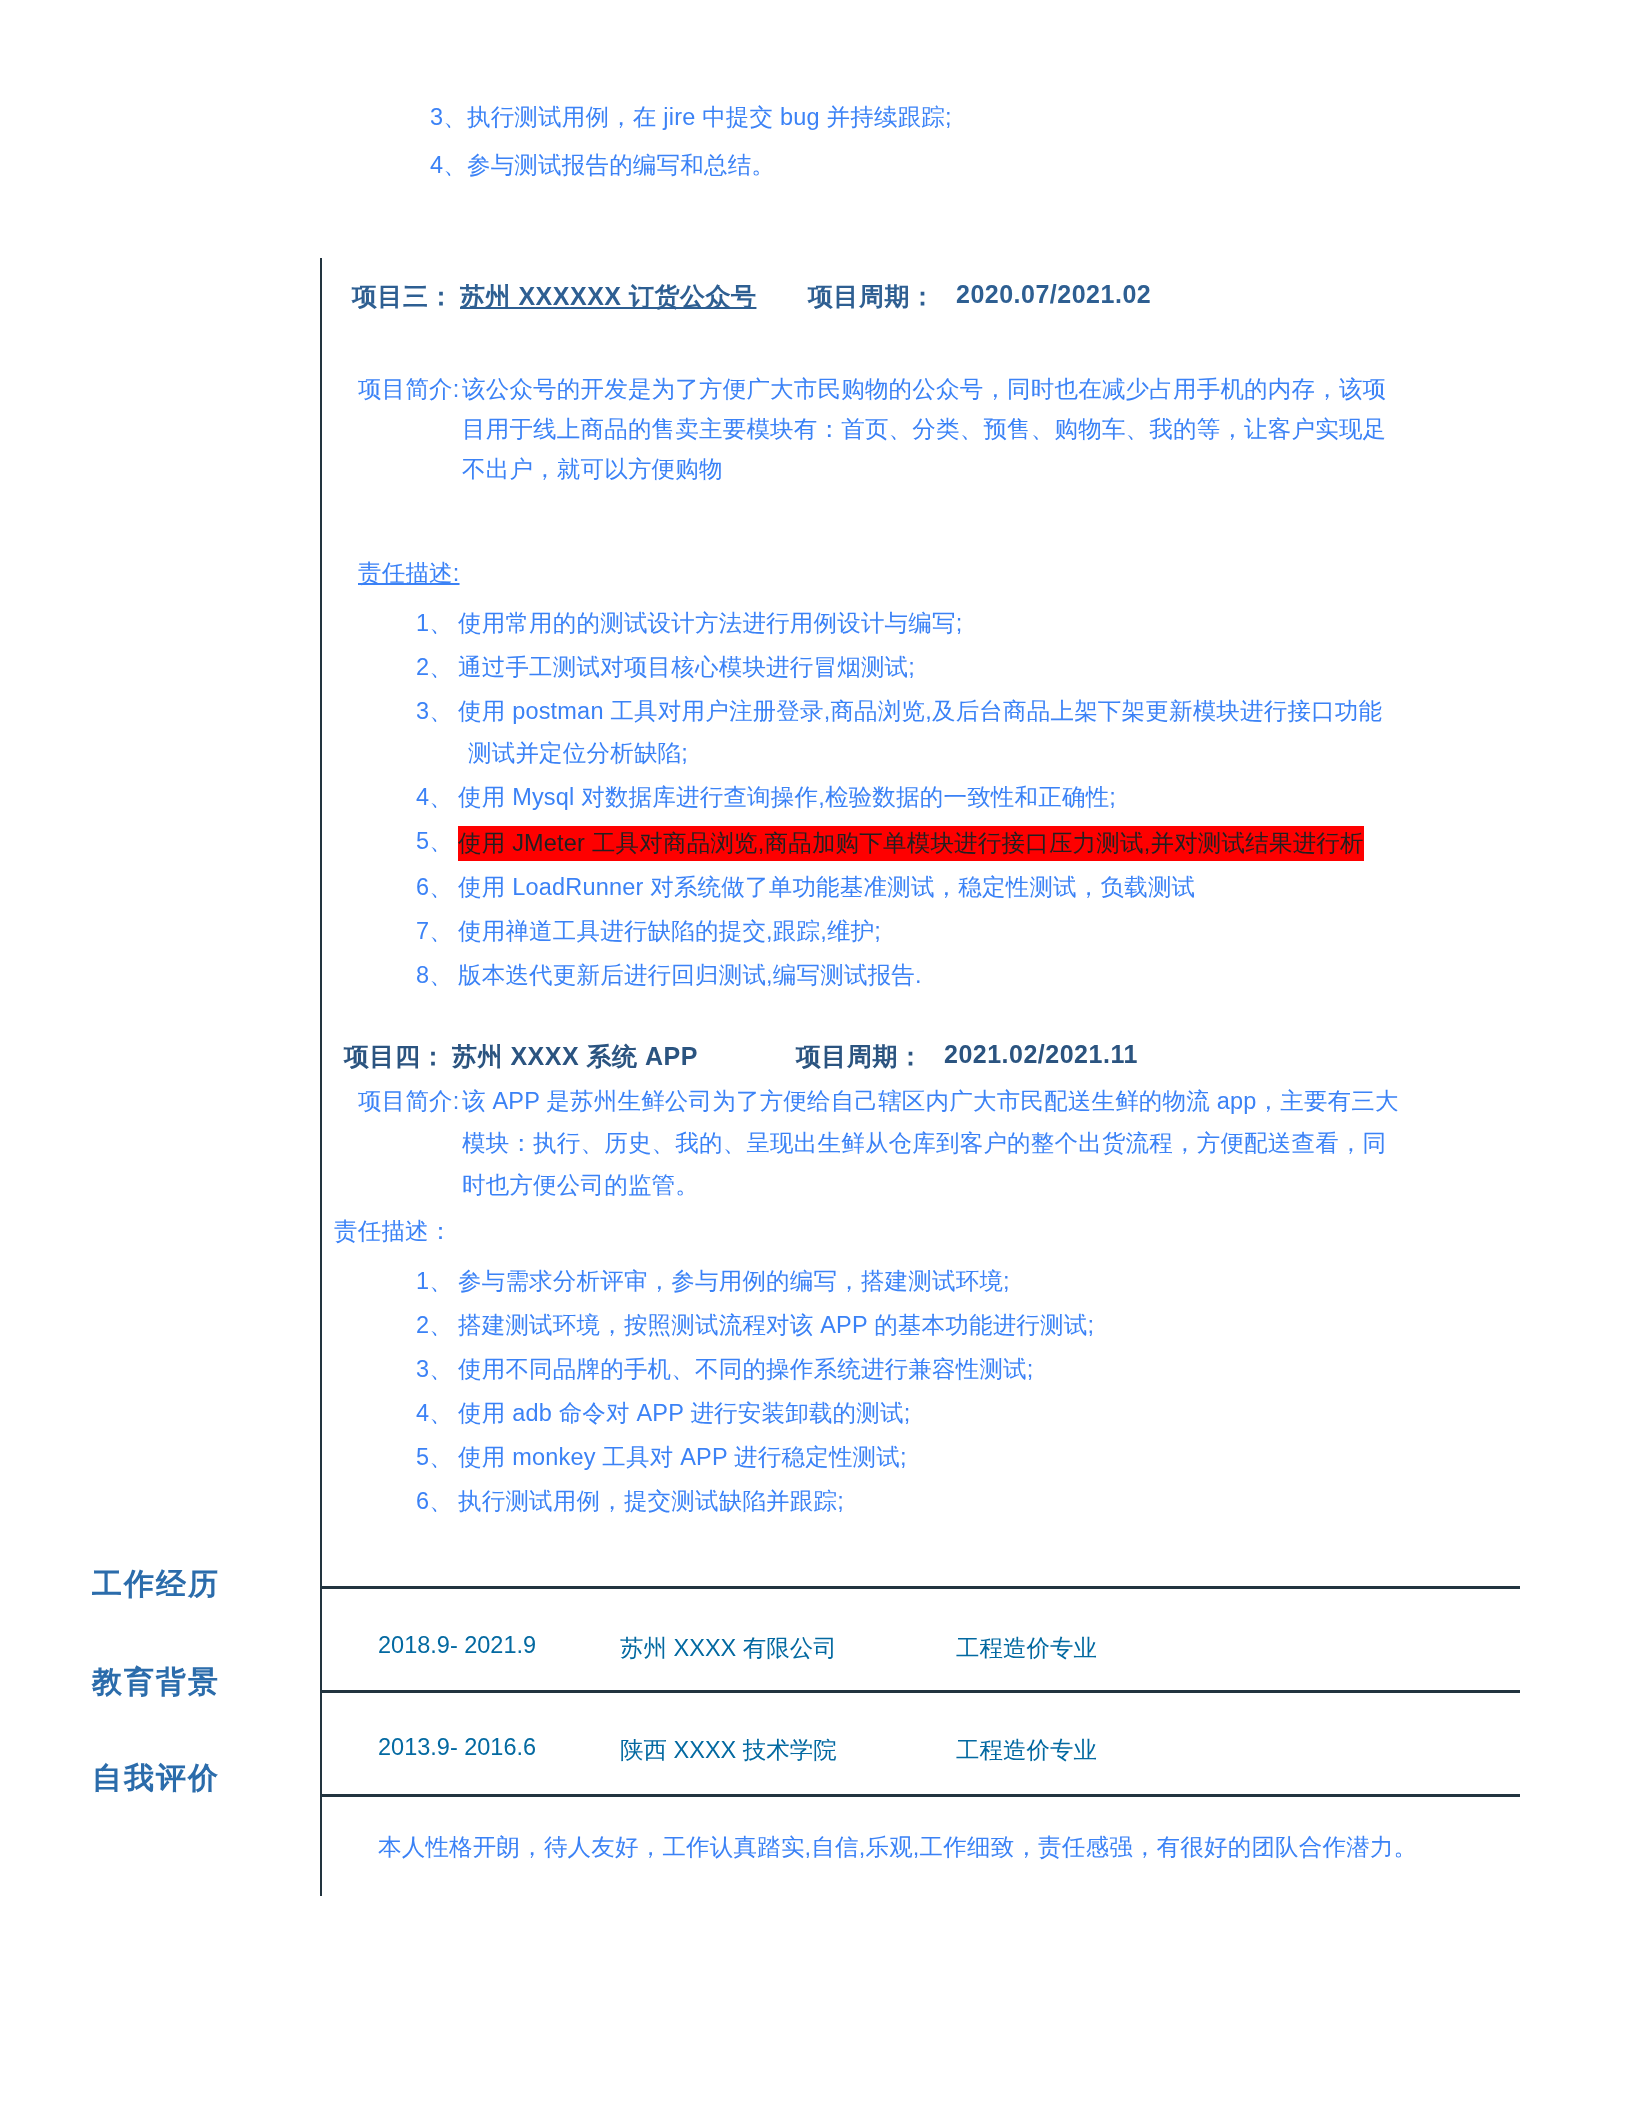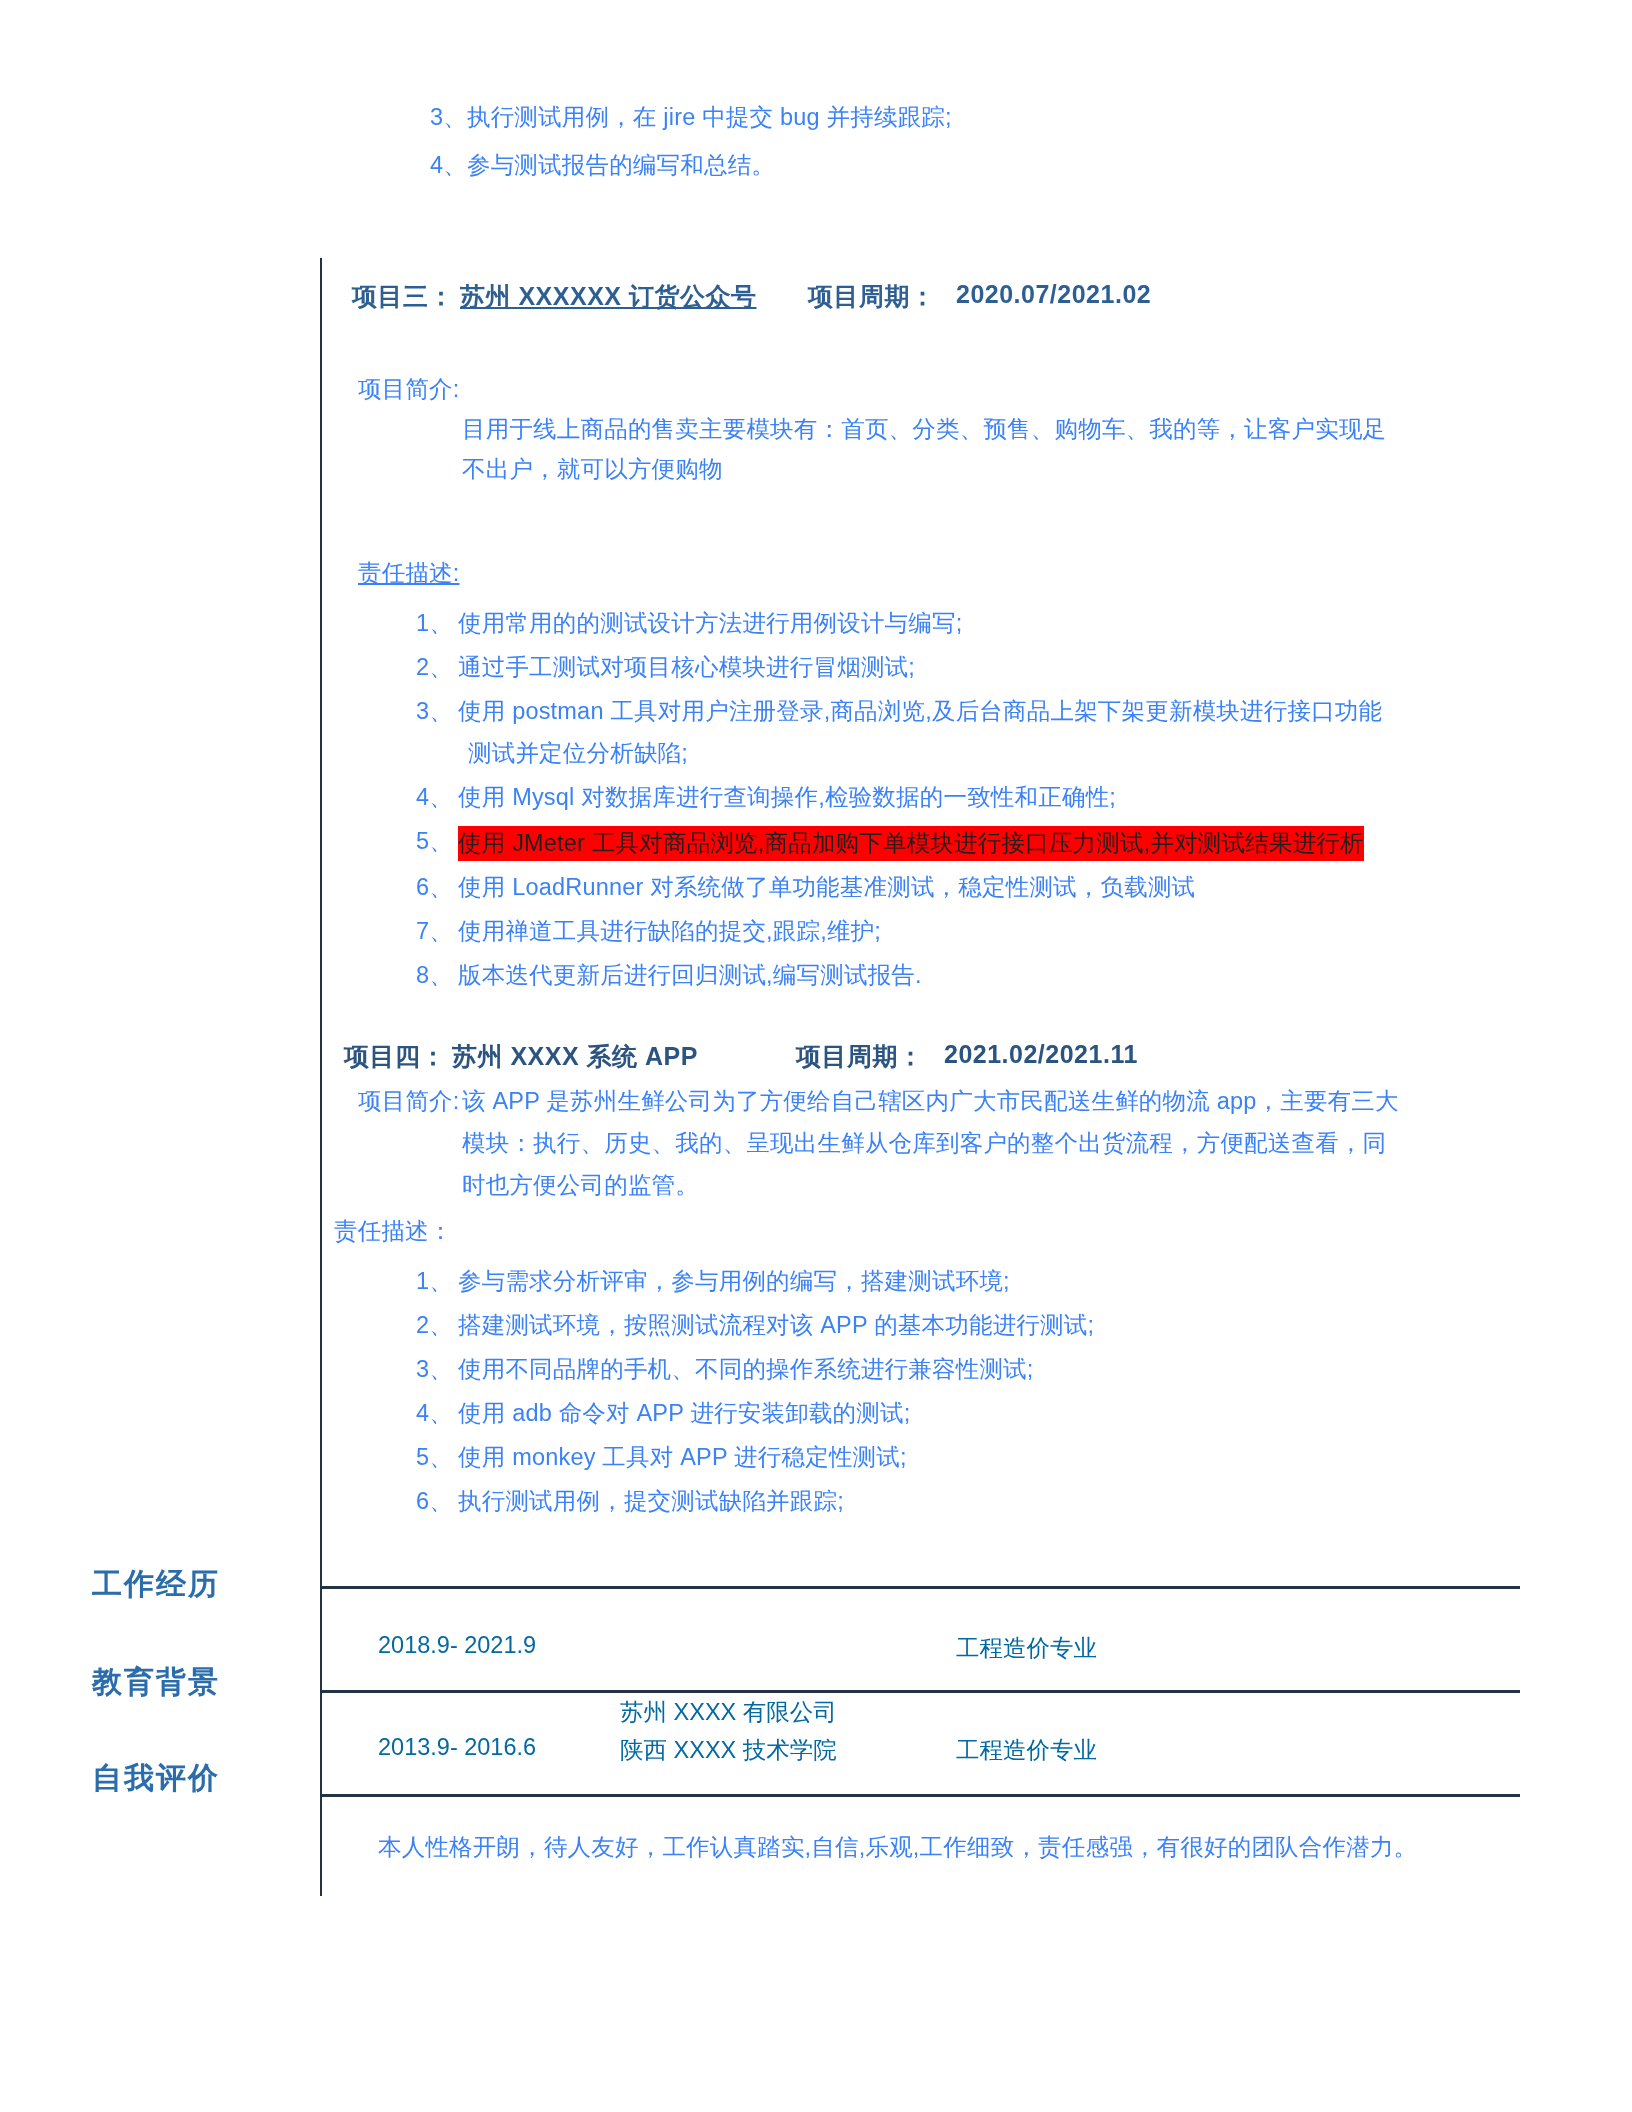--- a/index.html
+++ b/index.html
@@ -126,20 +126,21 @@
 
     <div class="line" style="left:110px; top:102px;">3、执行测试用例，在 jire 中提交 bug 并持续跟踪;</div>
     <div class="line" style="left:110px; top:150px;">4、参与测试报告的编写和总结。</div>
 
     <div class="proj-head" style="left:32px; top:280px;">项目三：</div>
     <div class="proj-head" style="left:140px; top:280px;text-decoration:underline;">苏州 XXXXXX 订货公众号</div>
     <div class="proj-head" style="left:488px; top:280px;">项目周期：</div>
     <div class="proj-head" style="left:636px; top:280px;">2020.07/2021.02</div>
 
     <div class="line" style="left:38px; top:374px;">项目简介:</div>
+    <div class="line" style="left:142px; top:374px;">该公众号的开发是为了方便广大市民购物的公众号，同时也在减少占用手机的内存，该项</div>
     <div class="line" style="left:142px; top:414px;">目用于线上商品的售卖主要模块有：首页、分类、预售、购物车、我的等，让客户实现足</div>
     <div class="line" style="left:142px; top:454px;">不出户，就可以方便购物</div>
 
     <div class="line" style="left:38px; top:558px;text-decoration:underline;">责任描述:</div>
 
     <div class="line" style="left:96px; top:608px;">1、</div>
     <div class="line" style="left:138px; top:608px;">使用常用的的测试设计方法进行用例设计与编写;</div>
 
     <div class="line" style="left:96px; top:652px;">2、</div>
     <div class="line" style="left:138px; top:652px;text-align:right;">通过手工测试对项目核心模块进行冒烟测试;</div>
@@ -189,21 +190,21 @@
 
     <div class="line" style="left:96px; top:1442px;">5、</div>
     <div class="line" style="left:138px; top:1442px;">使用 monkey 工具对 APP 进行稳定性测试;</div>
 
     <div class="line" style="left:96px; top:1486px;">6、</div>
     <div class="line" style="left:138px; top:1486px;">执行测试用例，提交测试缺陷并跟踪;</div>
 
     <div class="hrule" style="top:1586px;"></div>
 
     <div class="cell col-date" style="top:1632px;">2018.9- 2021.9</div>
-    <div class="cell col-org" style="top:1696px;">苏州 XXXX 有限公司</div>
+    <div class="cell col-org" style="top:1632px;">苏州 XXXX 有限公司</div>
     <div class="cell col-role" style="top:1632px;">工程造价专业</div>
 
     <div class="hrule" style="top:1690px;"></div>
 
     <div class="cell col-date" style="top:1734px;">2013.9- 2016.6</div>
     <div class="cell col-org" style="top:1734px;">陕西 XXXX 技术学院</div>
     <div class="cell col-role" style="top:1734px;">工程造价专业</div>
 
     <div class="hrule" style="top:1794px;"></div>
 

